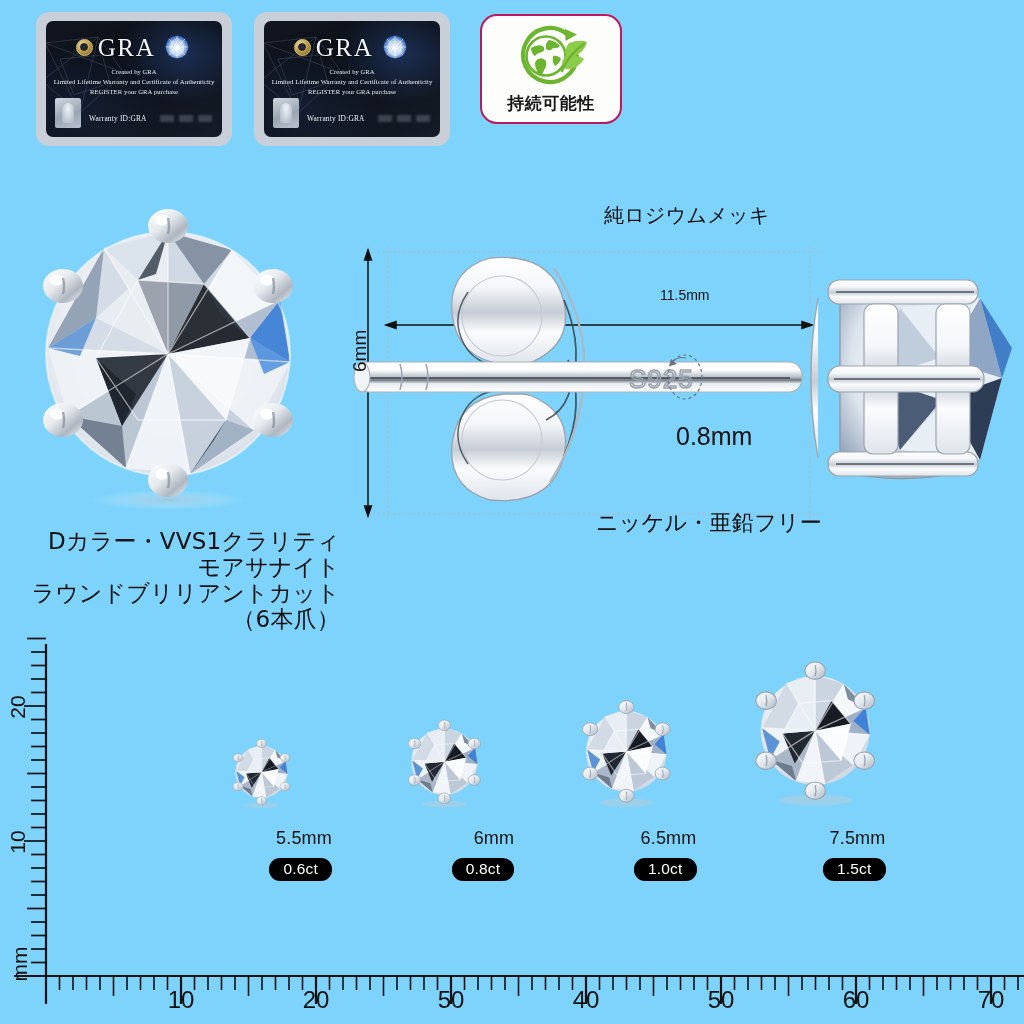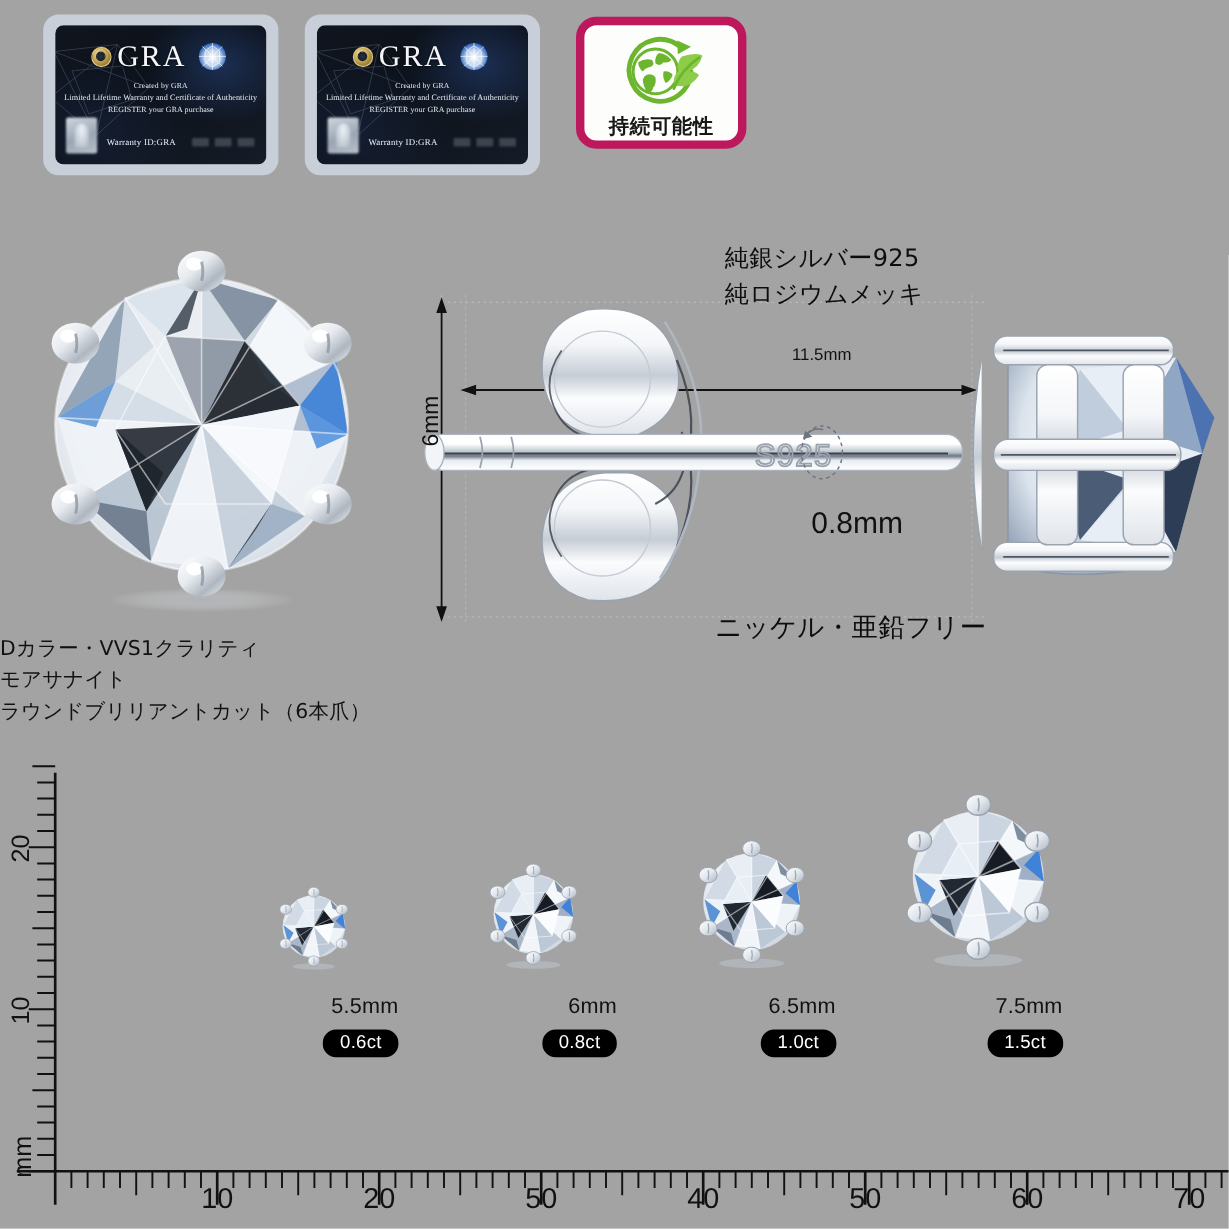--- a/index.html
+++ b/index.html
@@ -2,21 +2,21 @@
 <html><head>
 <meta charset="utf-8">
 <style>
   * { box-sizing: border-box; margin: 0; padding: 0; }
   html, body {
     width: 1024px; height: 1024px;
     background: #ffffff;
     font-family: "Liberation Sans", "DejaVu Sans", sans-serif;
     overflow: hidden;
   }
-  #page { position: relative; width: 1024px; height: 1024px; background: #a3a3a3; padding-left: 28px; }
+  #page { position: relative; width: 1024px; height: 1024px; background: #7dd3fc; padding-left: 28px; }
 
   
   .gra-card {
     position: absolute; top: 12px;
     width: 196px; height: 134px;
     background: #c9cfd8;
     border-radius: 13px;
     padding: 9px 10px;
   }
   .gra-card.c1 { left: 36px; }
@@ -82,37 +82,37 @@
     color:#eef2f7; font-family:"Liberation Serif","DejaVu Serif",serif; font-size: 7.4px;
     letter-spacing:.2px;
   }
   .gra-blocks { position:absolute; right: 10px; bottom: 15px; display:flex; gap:5px; }
   .gra-blk { width: 14px; height: 7px; background:#3d444f; border-radius:1px; filter: blur(.9px); }
 
   .badge {
     position: absolute; left: 480px; top: 14px;
     width: 142px; height: 110px;
     background: #fdfdfb;
-    border: 7px solid #be185d;
+    border: 2px solid #be185d;
     border-radius: 17px;
     display: flex; flex-direction: column; align-items: center; justify-content: flex-start;
     padding-top: 7px;
   }
   .badge-label {
     font-size: 17px; color: #181818; letter-spacing: .5px; margin-top: 1px;
     font-family: "DejaVu Sans","Liberation Sans",sans-serif; font-weight: 600;
   }
 
   
   .main-gem { position: absolute; left: 18px; top: 188px; width: 300px; height: 330px; }
   .gem-caption {
     position: absolute; left: 0; top: 528px; width: 340px;
-    text-align: left; color: #111;
+    text-align: right; color: #111;
     font-family: "DejaVu Sans","Liberation Sans",sans-serif;
-    font-size: 17px; line-height: 26px; letter-spacing: .2px;
+    font-size: 23px; line-height: 26px; letter-spacing: .2px;
   }
 
   .spec-title {
     position: absolute; left: 604px; top: 200px;
     font-family: "DejaVu Sans","Liberation Sans",sans-serif;
     font-size: 20px; line-height: 30px; color: #0d0d0d; letter-spacing: .3px;
   }
   .lbl-115 {
     position: absolute; left: 660px; top: 287px;
     font-family:"Liberation Sans",sans-serif; font-size: 14px; color:#111;
@@ -494,21 +494,20 @@
       <g stroke="#313943" stroke-width="1.5" fill="none" opacity=".8">
         <line x1="496" y1="64" x2="634" y2="64"></line>
         <line x1="496" y1="236" x2="634" y2="236"></line>
         <line x1="494" y1="151" x2="640" y2="151"></line>
       </g>
       <path d="M478 70 q-14 80 0 160" fill="url(#metalV)" stroke="#9aa3ae" stroke-width="1.3"></path>
     </g>
   </svg>
 
   <div class="spec-title">
-    <div>純銀シルバー925</div>
     <div>純ロジウムメッキ</div>
   </div>
   <div class="lbl-115">11.5mm</div>
   <div class="lbl-6mm">6mm</div>
   <div class="lbl-08">0.8mm</div>
   <div class="lbl-nickel">ニッケル・亜鉛フリー</div>
 
   <svg style="position:absolute; left:0; top:636px;" width="1024" height="388" viewBox="0 0 1024 388">
 
     <line x1="46" y1="8" x2="46" y2="340" stroke="#111" stroke-width="2.2"></line>

